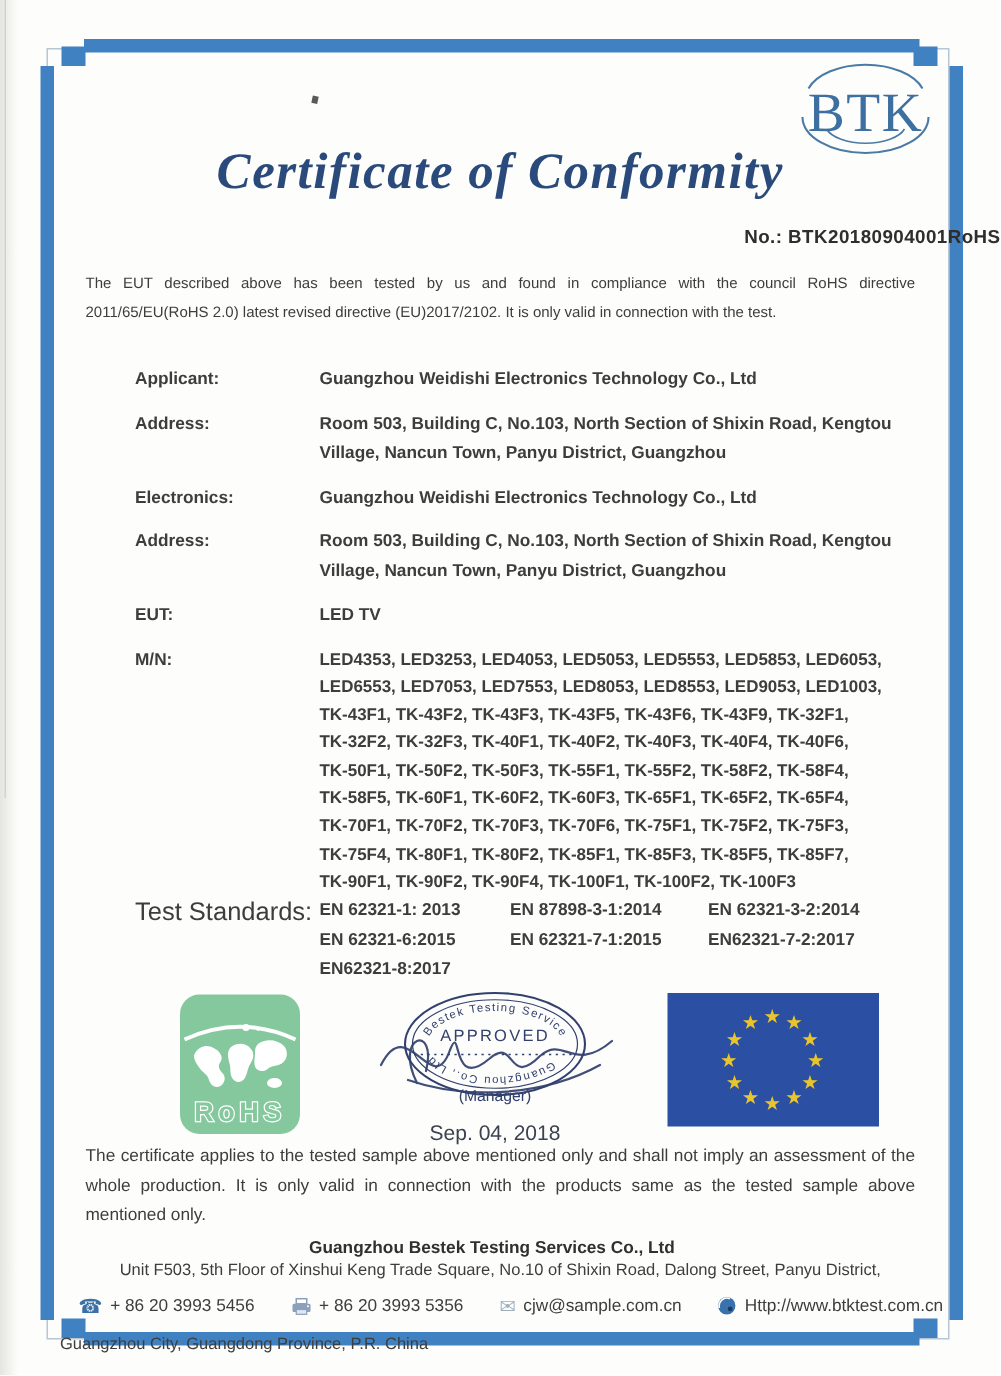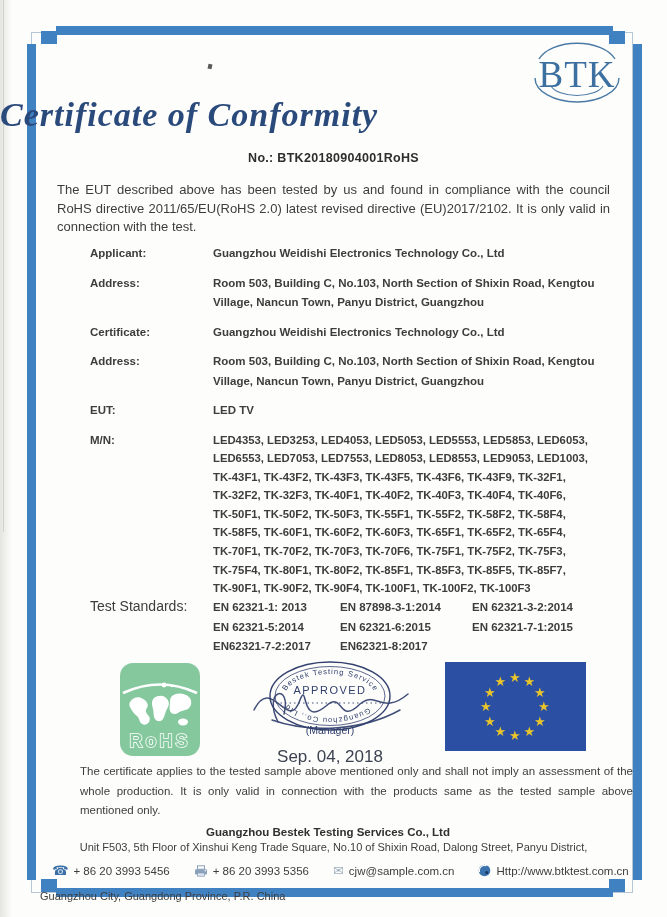--- a/index.html
+++ b/index.html
@@ -16,46 +16,46 @@
   .b-bottom{bottom:20px;left:56px;right:54px;height:9px;}
   .b-left{left:27px;top:44px;bottom:37px;width:9px;}
   .b-right{right:25px;top:44px;bottom:37px;width:9px;}
   .step{position:absolute;width:16px;height:13px;background:#4081c2;z-index:1;}
   .s-tl{left:41px;top:31px;} .s-tr{right:42px;top:31px;}
   .s-bl{left:41px;bottom:25px;} .s-br{right:42px;bottom:25px;}
   .thin-frame{position:absolute;top:32px;left:31px;right:34px;bottom:24px;
               border:1px solid #b7c6d4;z-index:0;}
   
   .btk-logo{position:absolute;left:530px;top:38px;z-index:2;}
-  .title{position:absolute;left:0;right:0;top:96px;z-index:2;
+  .title{position:absolute;left:0;right:0;top:96px;text-align:center;z-index:2;
          font-family:"Liberation Serif","DejaVu Serif",serif;font-style:italic;font-weight:bold;
          font-size:34px;color:#2b4a7c;letter-spacing:1px;}
-  .cert-no{position:absolute;left:0;right:0;top:151px;text-align:center;z-index:2;
+  .cert-no{position:absolute;left:0;right:0;top:151px;text-align:right;z-index:2;
            font-weight:bold;font-size:12.5px;color:#2e2e2e;letter-spacing:.3px;}
   
   .intro{position:absolute;left:57px;width:553px;top:181px;z-index:2;
-         font-size:13px;line-height:18.5px;text-align:justify;}
+         font-size:10px;line-height:18.5px;text-align:justify;}
   .fields{position:absolute;left:90px;top:244px;width:525px;z-index:2;font-size:11.5px;}
   .field-row{display:flex;margin-bottom:10px;line-height:19.5px;font-weight:bold;}
   .field-label{flex:0 0 123px;}
   .field-value{width:400px;}
   .mn-line{white-space:nowrap;line-height:18.6px;font-size:11.3px;}
-  .std-label{position:absolute;left:90px;top:598px;font-size:14px;z-index:2;}
+  .std-label{position:absolute;left:90px;top:598px;font-size:17px;z-index:2;}
   .std-grid{position:absolute;left:213px;top:598px;width:400px;z-index:2;
             display:grid;grid-template-columns:127px 132px 1fr;line-height:19.5px;font-size:11.5px;font-weight:bold;}
   
   .rohs-logo{position:absolute;left:119px;top:662px;z-index:2;}
   .stamp{position:absolute;left:242px;top:648px;z-index:2;}
   .stamp-date{position:absolute;left:242px;width:176px;top:747px;text-align:center;
-              font-size:17px;color:#3c4250;z-index:2;}
+              font-size:14px;color:#3c4250;z-index:2;}
   .eu-flag{position:absolute;left:445px;top:662px;width:141px;height:89px;background:#2b4fa2;z-index:2;}
   .eu-star{position:absolute;font-size:13px;color:#e9c42a;line-height:13px;}
   
   .disclaimer{position:absolute;left:57px;width:553px;top:762px;z-index:2;
-              font-size:11.5px;line-height:19.5px;text-align:justify;margin-left:23px;}
+              font-size:11.5px;line-height:19.5px;text-align:justify;}
   .f-company{position:absolute;left:46px;right:57px;top:826px;text-align:center;
              font-weight:bold;font-size:11.5px;color:#303030;z-index:2;}
   .f-addr1{position:absolute;left:40px;right:40px;top:841px;text-align:center;font-size:11px;z-index:2;}
   .f-addr2{position:absolute;left:40px;right:40px;top:890px;text-align:left;font-size:11px;z-index:2;}
   .contacts{position:absolute;left:30px;right:16px;top:864px;z-index:2;display:flex;
             justify-content:center;gap:24px;font-size:11.5px;align-items:center;}
   .contact-item{display:flex;align-items:center;gap:5px;white-space:nowrap;}
   .glyph-icon{font-size:13px;line-height:13px;}
   .phone-glyph{color:#3a6fa8;}
   .mail-glyph{color:#9fb0bd;}
@@ -99,21 +99,21 @@
         </div>
       </div>
       <div class="field-row">
         <div class="field-label">Address:</div>
         <div class="field-value">
           <div class="value-line">Room 503, Building C, No.103, North Section of Shixin Road, Kengtou</div>
           <div class="value-line">Village, Nancun Town, Panyu District, Guangzhou</div>
         </div>
       </div>
       <div class="field-row">
-        <div class="field-label">Certificate:</div>
+        <div class="field-label">Electronics:</div>
         <div class="field-value">
           <div class="value-line">Guangzhou Weidishi Electronics Technology Co., Ltd</div>
         </div>
       </div>
       <div class="field-row">
         <div class="field-label">Address:</div>
         <div class="field-value">
           <div class="value-line">Room 503, Building C, No.103, North Section of Shixin Road, Kengtou</div>
           <div class="value-line">Village, Nancun Town, Panyu District, Guangzhou</div>
         </div>
@@ -138,21 +138,20 @@
           <div class="mn-line">TK-90F1, TK-90F2, TK-90F4, TK-100F1, TK-100F2, TK-100F3</div>
         </div>
     </div>
   </div>
 
   <div class="std-label">Test Standards:</div>
   <div class="std-grid">
       <div class="std-cell">EN 62321-1: 2013</div>
       <div class="std-cell">EN 87898-3-1:2014</div>
       <div class="std-cell">EN 62321-3-2:2014</div>
-      <div class="std-cell">EN 62321-5:2014</div>
       <div class="std-cell">EN 62321-6:2015</div>
       <div class="std-cell">EN 62321-7-1:2015</div>
       <div class="std-cell">EN62321-7-2:2017</div>
       <div class="std-cell">EN62321-8:2017</div>
       <div class="std-cell"></div>
     </div>
 
   <svg class="rohs-logo" width="82" height="95" viewBox="0 0 82 95">
     <rect x="1" y="1" width="80" height="93" rx="13" fill="#85c89e"></rect>
     <path d="M4,31 Q41,14 78,31" fill="none" stroke="#ffffff" stroke-width="2.6"></path>

